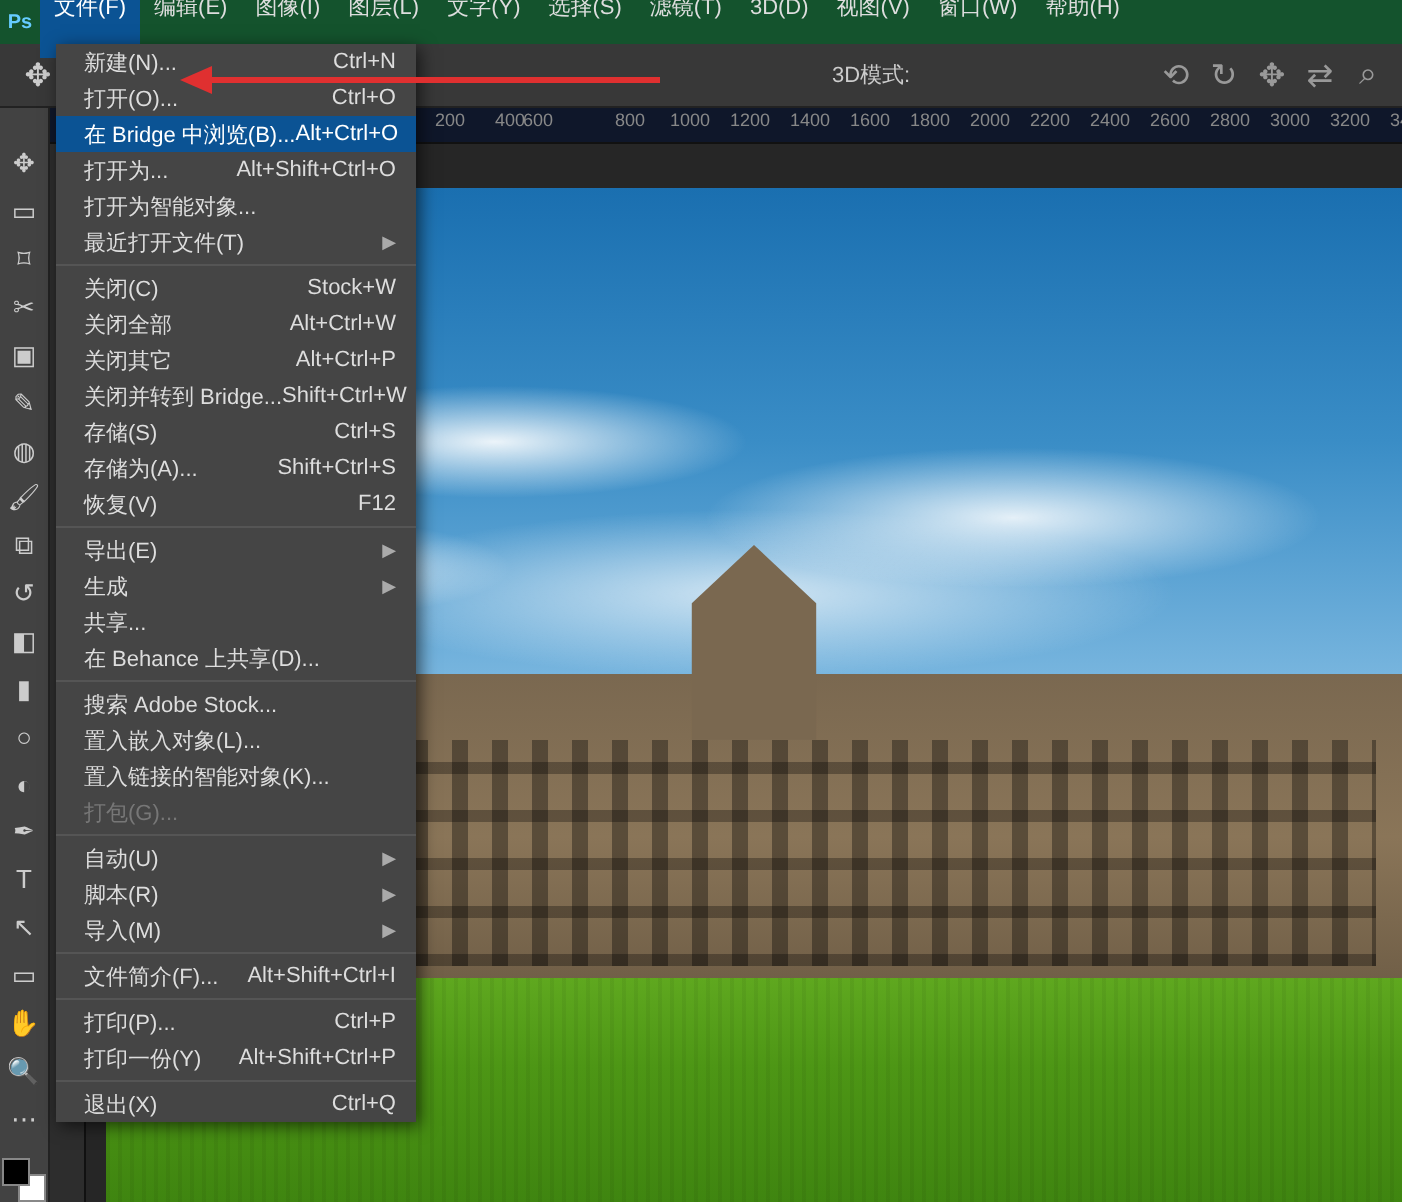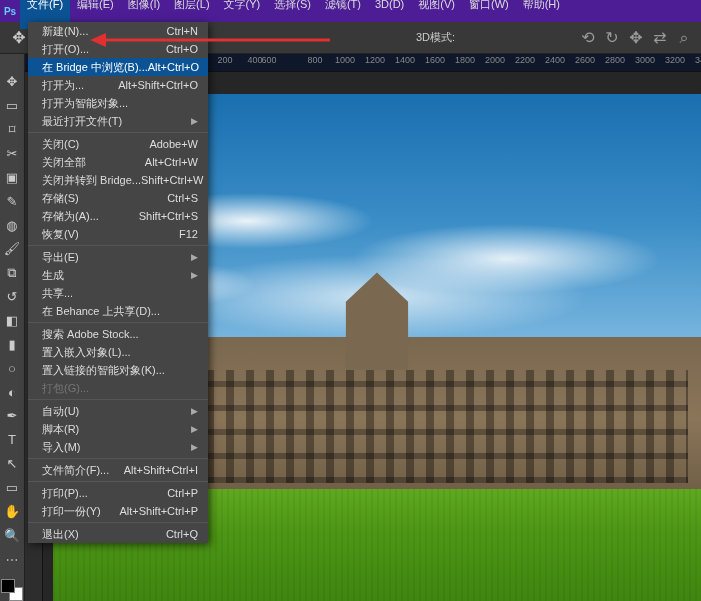--- a/index.html
+++ b/index.html
@@ -1,18 +1,18 @@
 <!DOCTYPE html>
 <html><head>
 <meta charset="utf-8">
 <style>
 * { margin: 0; padding: 0; box-sizing: border-box; font-family: "Microsoft YaHei", sans-serif; }
 body { background: #323232; width: 701px; height: 601px; overflow: hidden; position: relative; }
 
-.menubar { background: #4c1d95; height: 22px; display: flex; align-items: center; font-size: 11px; color: #ddd; }
+.menubar { background: #14532d; height: 22px; display: flex; align-items: center; font-size: 11px; color: #ddd; }
 .menubar .logo { width: 20px; height: 22px; display: flex; align-items: center; justify-content: center; color: #6cf; font-weight: bold; font-size: 10px; }
 .menubar .mitem { padding: 0 7px; height: 36px; line-height: 22px; cursor: default; }
 .menubar .mitem.active { background: #0b5394; color: #fff; }
 
 .toolbar { background: #383838; height: 32px; border-bottom: 1px solid #222; display: flex; align-items: center; padding-left: 10px; gap: 8px; }
 .toolbar .ticon { width: 18px; height: 18px; display: flex; align-items: center; justify-content: center; color: #ccc; }
 .toolbar .tlabel { color: #ccc; font-size: 11px; }
 .toolbar .tright { margin-left: auto; display: flex; gap: 6px; padding-right: 8px; }
 .toolbar .tright .ticon { color: #999; }
 
@@ -170,25 +170,29 @@
     <div class="row">
       <span>打开为智能对象...</span>
     </div>
     <div class="row">
       <span>最近打开文件(T)</span>
       <span class="arrow">▶</span>
     </div>
     <div class="sep"></div>
     <div class="row">
       <span>关闭(C)</span>
-      <span>Adobe+W</span>
+      <span>Stock+W</span>
     </div>
     <div class="row">
       <span>关闭全部</span>
       <span>Alt+Ctrl+W</span>
+    </div>
+    <div class="row">
+      <span>关闭其它</span>
+      <span>Alt+Ctrl+P</span>
     </div>
     <div class="row">
       <span>关闭并转到 Bridge...</span>
       <span>Shift+Ctrl+W</span>
     </div>
     <div class="row">
       <span>存储(S)</span>
       <span>Ctrl+S</span>
     </div>
     <div class="row">

